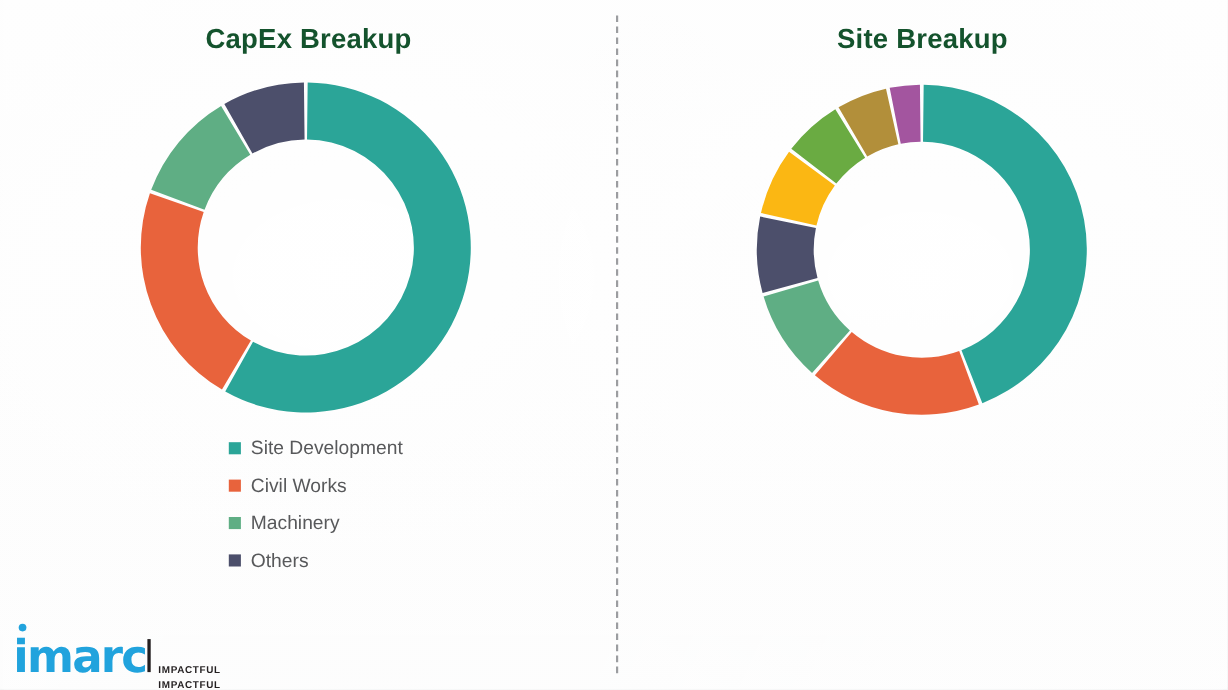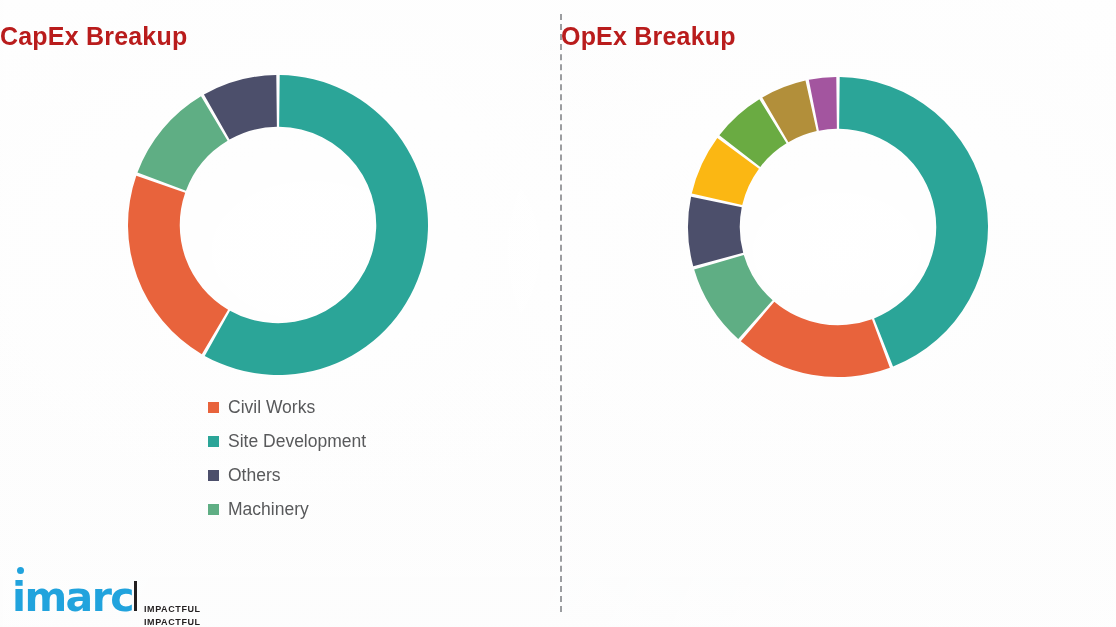--- a/index.html
+++ b/index.html
@@ -33,23 +33,23 @@
       linear-gradient(180deg, rgba(255,255,255,0.55), rgba(255,255,255,0.28));
   }
   #stage { position:absolute; inset:0; }
 
   .panel { position:absolute; top:0; height:627px; }
   #panel-capex { left:0;   width:561px; }
   #panel-opex  { left:561px; width:555px; }
 
   .chart-title {
     position:absolute; top:22px; left:0; width:100%;
-    text-align:left;
+    text-align:center;
     font-size:25px; font-weight:bold; letter-spacing:0.2px;
-    color:#b91c1c;
+    color:#14532d;
   }
 
   .donut-wrap { position:absolute; }
   #donut-capex-wrap { left:126px; top:73px; width:304px; height:304px; }
   #donut-opex-wrap  { left:125px; top:75px; width:304px; height:304px; }
 
   .donut-svg { display:block; width:100%; height:100%; }
 
   .legend { position:absolute; }
   #legend-capex { left:208px; top:390px; }
@@ -108,40 +108,40 @@
       <svg class="donut-svg" id="donut-capex" viewBox="0 0 304 304">
           <path d="M 153.70165951930588 2.0096524609654978 A 150 150 0 1 1 78.75250202390704 282.89997723545355 L 104.02288882565911 237.7394850892221 A 98.25 98.25 0 1 0 153.11458698514537 53.756322361932405 Z" fill="#2ba598"></path>
           <path d="M 75.80158379881155 281.2044943816989 A 150 150 0 0 1 10.30054986522643 102.7936403347817 L 59.18686016172332 119.769834419282 A 98.25 98.25 0 0 0 102.09003738822156 236.62894382001278 Z" fill="#e8633c"></path>
           <path d="M 11.453383078296952 99.59152290073624 A 150 150 0 0 1 74.99127745111362 23.276821623343068 L 101.55928673047941 67.68631816328971 A 98.25 98.25 0 0 0 59.9419659162845 117.67244749998224 Z" fill="#5fae84"></path>
           <path d="M 77.9314844647483 21.56283119292962 A 150 150 0 0 1 150.2983404806941 2.0096524609654978 L 150.88541301485463 53.756322361932405 A 98.25 98.25 0 0 0 103.48512232441013 66.56365443136889 Z" fill="#4c4f6b"></path>
         </svg>
     </div>
 
     <div class="legend" id="legend-capex">
         <div class="legend-item">
+          <span class="legend-swatch" style="background: rgb(43, 165, 152);"></span>
+          <span class="legend-label">Site Development</span>
+        </div>
+        <div class="legend-item">
           <span class="legend-swatch" style="background: rgb(232, 99, 60);"></span>
           <span class="legend-label">Civil Works</span>
         </div>
         <div class="legend-item">
-          <span class="legend-swatch" style="background: rgb(43, 165, 152);"></span>
-          <span class="legend-label">Site Development</span>
+          <span class="legend-swatch" style="background: rgb(95, 174, 132);"></span>
+          <span class="legend-label">Machinery</span>
         </div>
         <div class="legend-item">
           <span class="legend-swatch" style="background: rgb(76, 79, 107);"></span>
           <span class="legend-label">Others</span>
         </div>
-        <div class="legend-item">
-          <span class="legend-swatch" style="background: rgb(95, 174, 132);"></span>
-          <span class="legend-label">Machinery</span>
-        </div>
       </div>
   </div>
 
   <div class="panel" id="panel-opex">
-    <div class="chart-title">OpEx Breakup</div>
+    <div class="chart-title">Site Breakup</div>
 
     <div class="donut-wrap" id="donut-opex-wrap">
       <svg class="donut-svg" id="donut-opex" viewBox="0 0 304 304">
           <path d="M 153.70165951930588 2.0096524609654978 A 150 150 0 0 1 207.048251294335 291.5338311286397 L 188.0566045977894 243.394659389259 A 98.25 98.25 0 0 0 153.11458698514537 53.756322361932405 Z" fill="#2ba598"></path>
           <path d="M 203.86843181614643 292.74681446105194 A 150 150 0 0 1 54.801953347413644 266.24771212992255 L 88.33527944255594 226.83225144509925 A 98.25 98.25 0 0 0 185.9738228395759 244.189163471989 Z" fill="#e8633c"></path>
           <path d="M 52.234995263455275 264.0131413268872 A 150 150 0 0 1 8.169606456020858 194.57719921488592 L 57.79109222869366 179.88806548575027 A 98.25 98.25 0 0 0 86.65392189756321 225.36860756911113 Z" fill="#5fae84"></path>
           <path d="M 7.240663937248826 191.30311212450565 A 150 150 0 0 1 5.058450590427157 121.86395750742862 L 55.7532851367298 132.26089216736574 A 98.25 98.25 0 0 0 57.18263487889797 177.7435384415512 Z" fill="#4c4f6b"></path>
           <path d="M 5.77997842394592 118.5380022966608 A 150 150 0 0 1 31.312553954814703 62.923963003002385 L 72.94972284040362 93.65519576696656 A 98.25 98.25 0 0 0 56.22588586768457 130.08239150431282 Z" fill="#fbb713"></path>
           <path d="M 33.36451554298631 60.208813998022336 A 150 150 0 0 1 73.37981714272257 24.254679743294474 L 100.5037802284833 68.32681523185788 A 98.25 98.25 0 0 0 74.29375768065603 91.87677316870463 Z" fill="#6aab42"></path>
           <path d="M 76.29825393786338 22.50387788376139 A 150 150 0 0 1 119.45738425405699 5.572618133042141 L 130.68458668640733 56.090064877142595 A 98.25 98.25 0 0 0 102.41535632930052 67.1800400138637 Z" fill="#b28f3a"></path>

